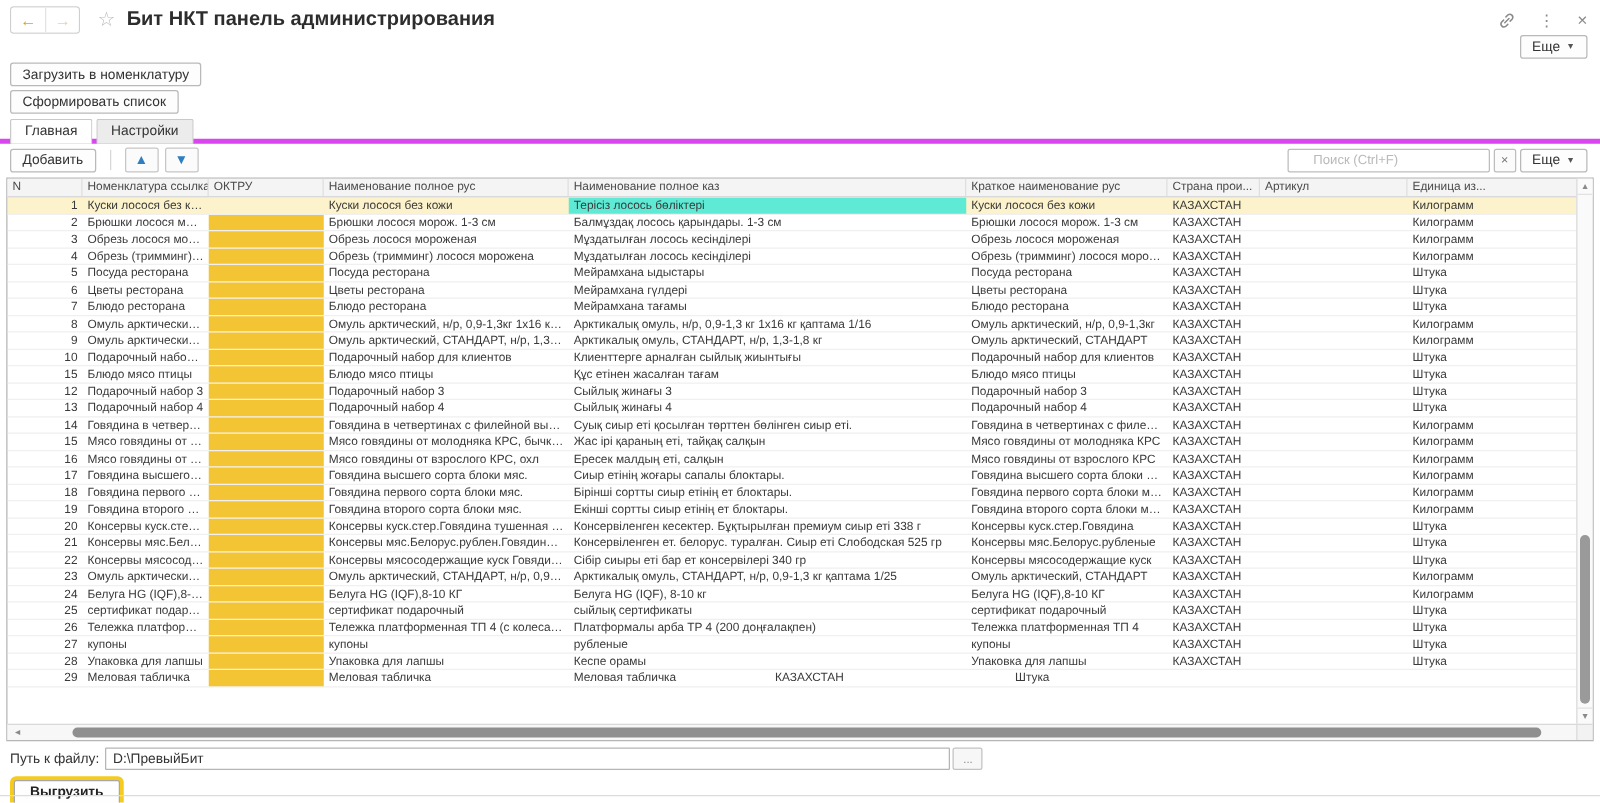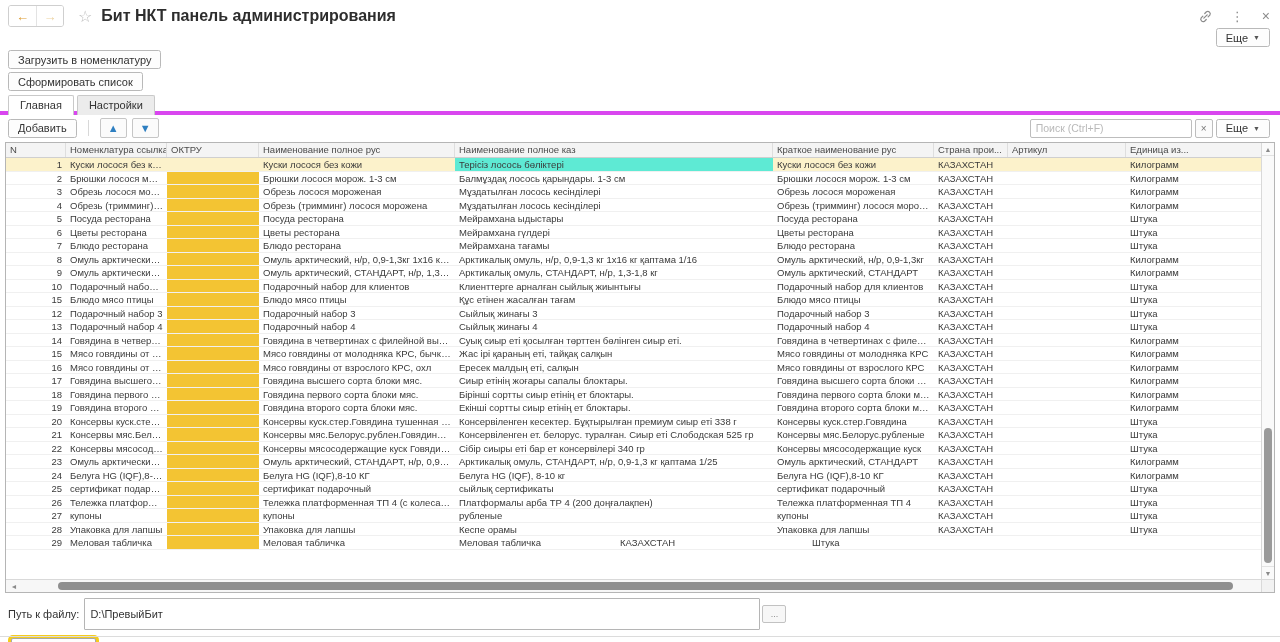--- a/index.html
+++ b/index.html
@@ -36,21 +36,21 @@
   .tab { font-size:11px; padding:3px 11px 0; border:1px solid #c9c9c9; border-bottom:none;
          background:#ececec; border-radius:2px 2px 0 0; margin-right:3px; position:relative; top:1px;
          color:#333; cursor:pointer; height:20px; }
   .tab.active { background:#fff; z-index:2; }
   
   .toolbar { display:flex; align-items:center; padding:3px 10px 3px 8px; height:26px; gap:5px; }
   .tool-sep { width:1px; height:16px; background:#d8d8d8; margin:0 6px; }
   .arrow-btn { width:27px; height:20px; border:1px solid #c6c6c6; background:#fbfbfb; border-radius:2px;
                color:#2e7fc1; font-size:11px; display:flex; align-items:center; justify-content:center; cursor:pointer; }
   .toolbar-right { margin-left:auto; display:flex; align-items:center; gap:3px; }
-  .search-input { width:162px; height:19px; border:1px solid #bdbdbd; font-size:10.5px; padding:0 5px;
+  .search-input { width:162px; height:19px; border:1px solid #bdbdbd; font-size:10.5px; padding:0 20px;
                   border-radius:2px; color:#444; font-family:"Liberation Sans", sans-serif; }
   .search-input::placeholder { color:#b9b9b9; }
   .clear-btn { width:18px; height:19px; border:1px solid #bdbdbd; background:#fbfbfb; border-radius:2px;
                font-size:10px; color:#777; display:flex; align-items:center; justify-content:center; cursor:pointer; }
   
   .table-wrap { margin:1px 5px 0 5px; border:1px solid #b5b5b5; position:relative; height:451px; background:#fff; }
   .thead { display:flex; height:15px; background:#f4f4f4; border-bottom:1px solid #cfcfcf;
            font-size:9.5px; color:#4a4a4a; padding-right:13px; }
   .hcell { padding:1px 4px 0; border-right:1px solid #dedede; white-space:nowrap; overflow:hidden; cursor:pointer; }
   .hcell:last-child { border-right:none; }
@@ -82,21 +82,21 @@
   .hscroll { position:absolute; left:0; right:13px; bottom:0; height:13px; border-top:1px solid #d9d9d9;
              background:#f7f7f7; }
   .hscroll .sb-arrow { position:absolute; left:2px; top:0; bottom:0; width:12px; display:flex;
                        align-items:center; justify-content:center; font-size:7px; color:#8a8a8a; cursor:pointer; }
   .hthumb { position:absolute; left:52px; right:28px; top:2px; height:8px; background:#8f8f8f; border-radius:4px; cursor:grab; }
   .corner { position:absolute; right:0; bottom:0; width:13px; height:13px; background:#f2f2f2;
             border-left:1px solid #d9d9d9; border-top:1px solid #d9d9d9; }
   
   .path-row { display:flex; align-items:center; margin:5px 0 0 8px; font-size:11px; color:#333; }
   .path-label { margin-right:5px; }
-  .path-input { width:676px; height:32px; border:1px solid #b5b5b5; font-size:11px; padding:0 5px;
+  .path-input { width:676px; height:18px; border:1px solid #b5b5b5; font-size:11px; padding:0 5px;
                 color:#333; font-family:"Liberation Sans", sans-serif; border-radius:1px; }
   .browse-btn { width:24px; height:18px; border:1px solid #c2c2c2; background:#f7f7f7; color:#888;
                 font-size:9px; margin-left:2px; border-radius:2px; display:flex; align-items:center;
                 justify-content:center; cursor:pointer; }
   .export-row { margin:8px 0 0 11px; }
   .export-btn { font-size:11px; font-weight:bold; padding:0 12px; height:20px; background:#fefefe;
                 border:1px solid #a8a8a8; border-radius:2px; box-shadow:0 0 0 3px #f5cc1e;
                 color:#222; cursor:pointer; font-family:"Liberation Sans", sans-serif; }
   .bottom-line { position:absolute; left:0; right:0; bottom:5px; border-top:1px solid #dcdcdc; }
 </style>

